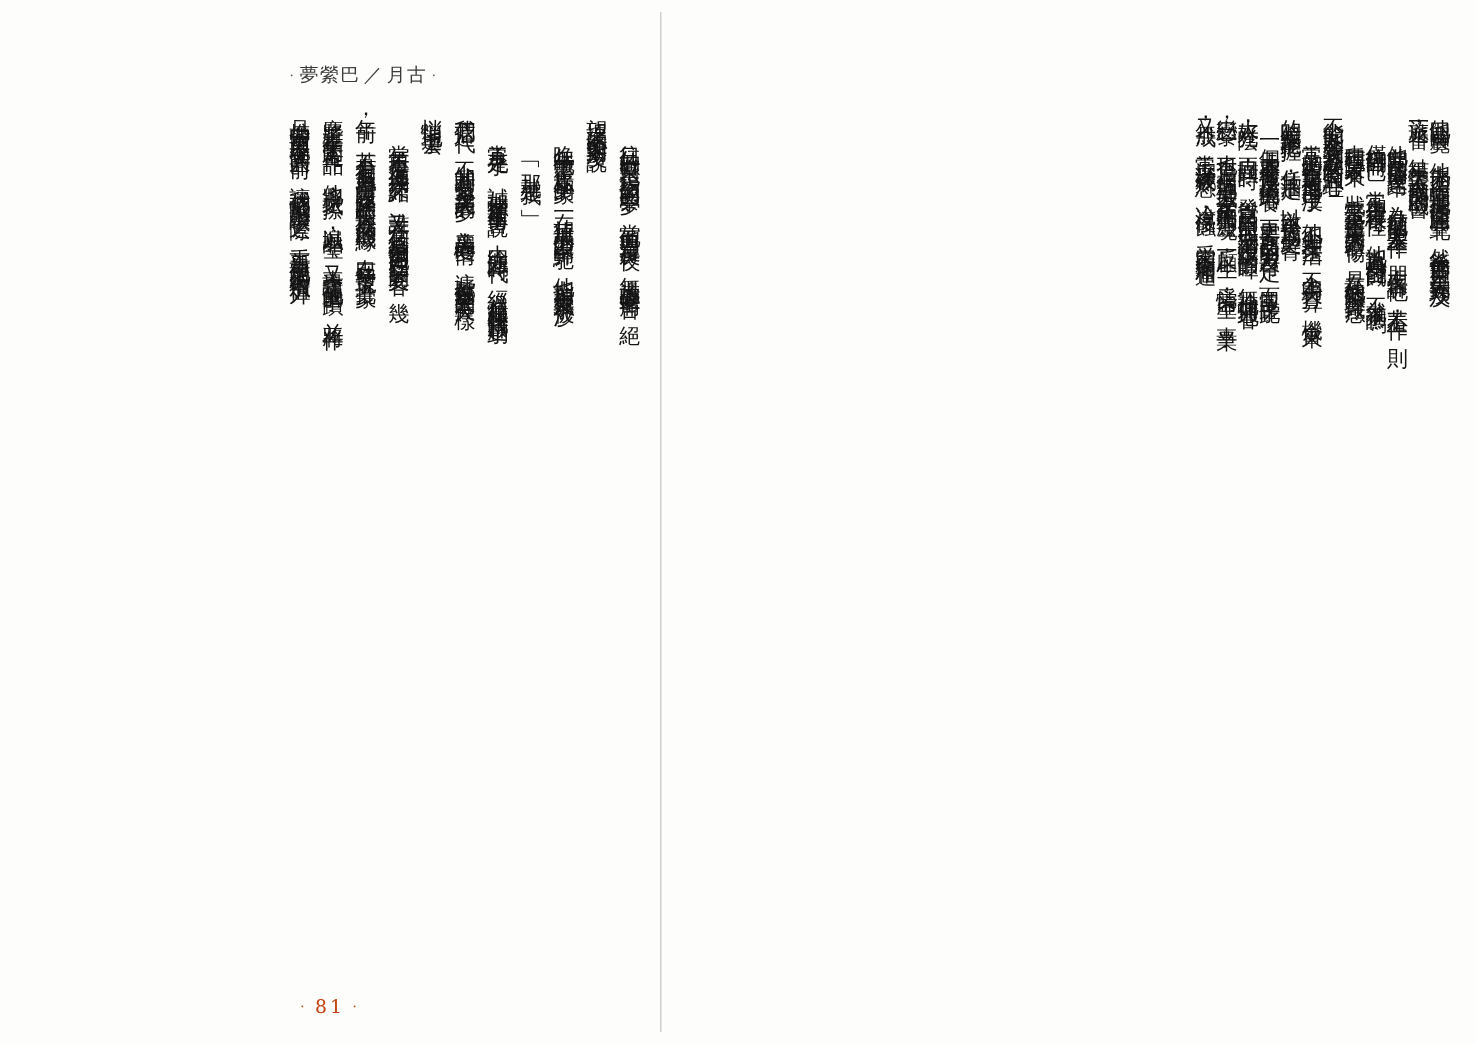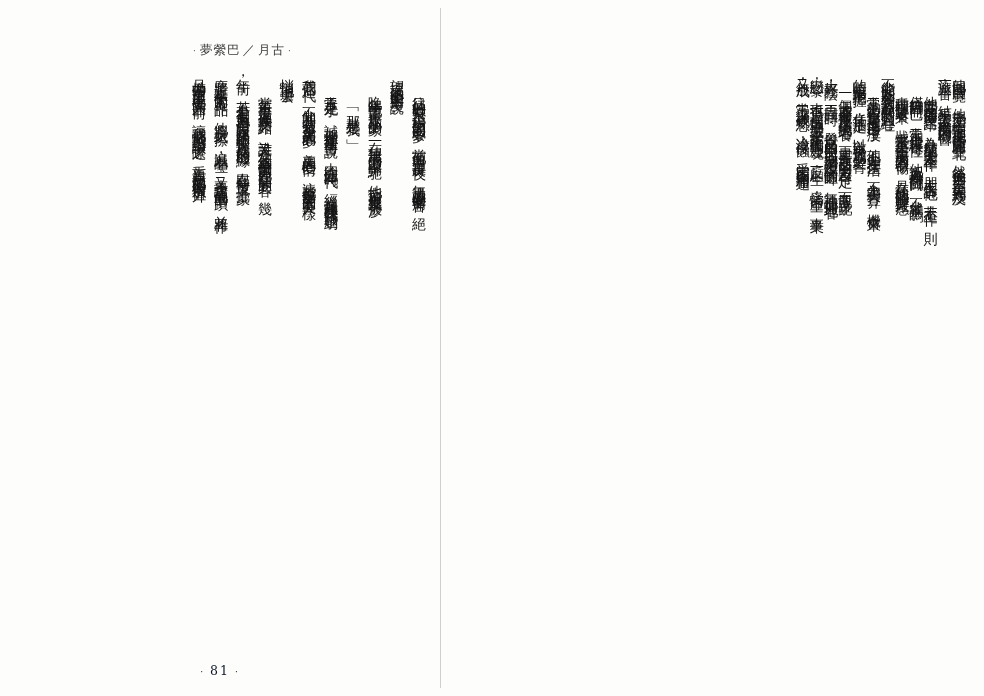--- a/index.html
+++ b/index.html
@@ -110,21 +110,21 @@
   }
 
   .folio {
     position: absolute;
     bottom: 18px;
     left: 0;
     width: 440px;
     text-align: center;
     font-size: 12.5px;
     letter-spacing: 2px;
-    color: #0f172a;
+    color: #c2410c;
   }
   .folio .dot {
     font-size: 9px;
     vertical-align: middle;
     padding: 0 5px;
   }
 </style>
 </head>
 <body>
 

